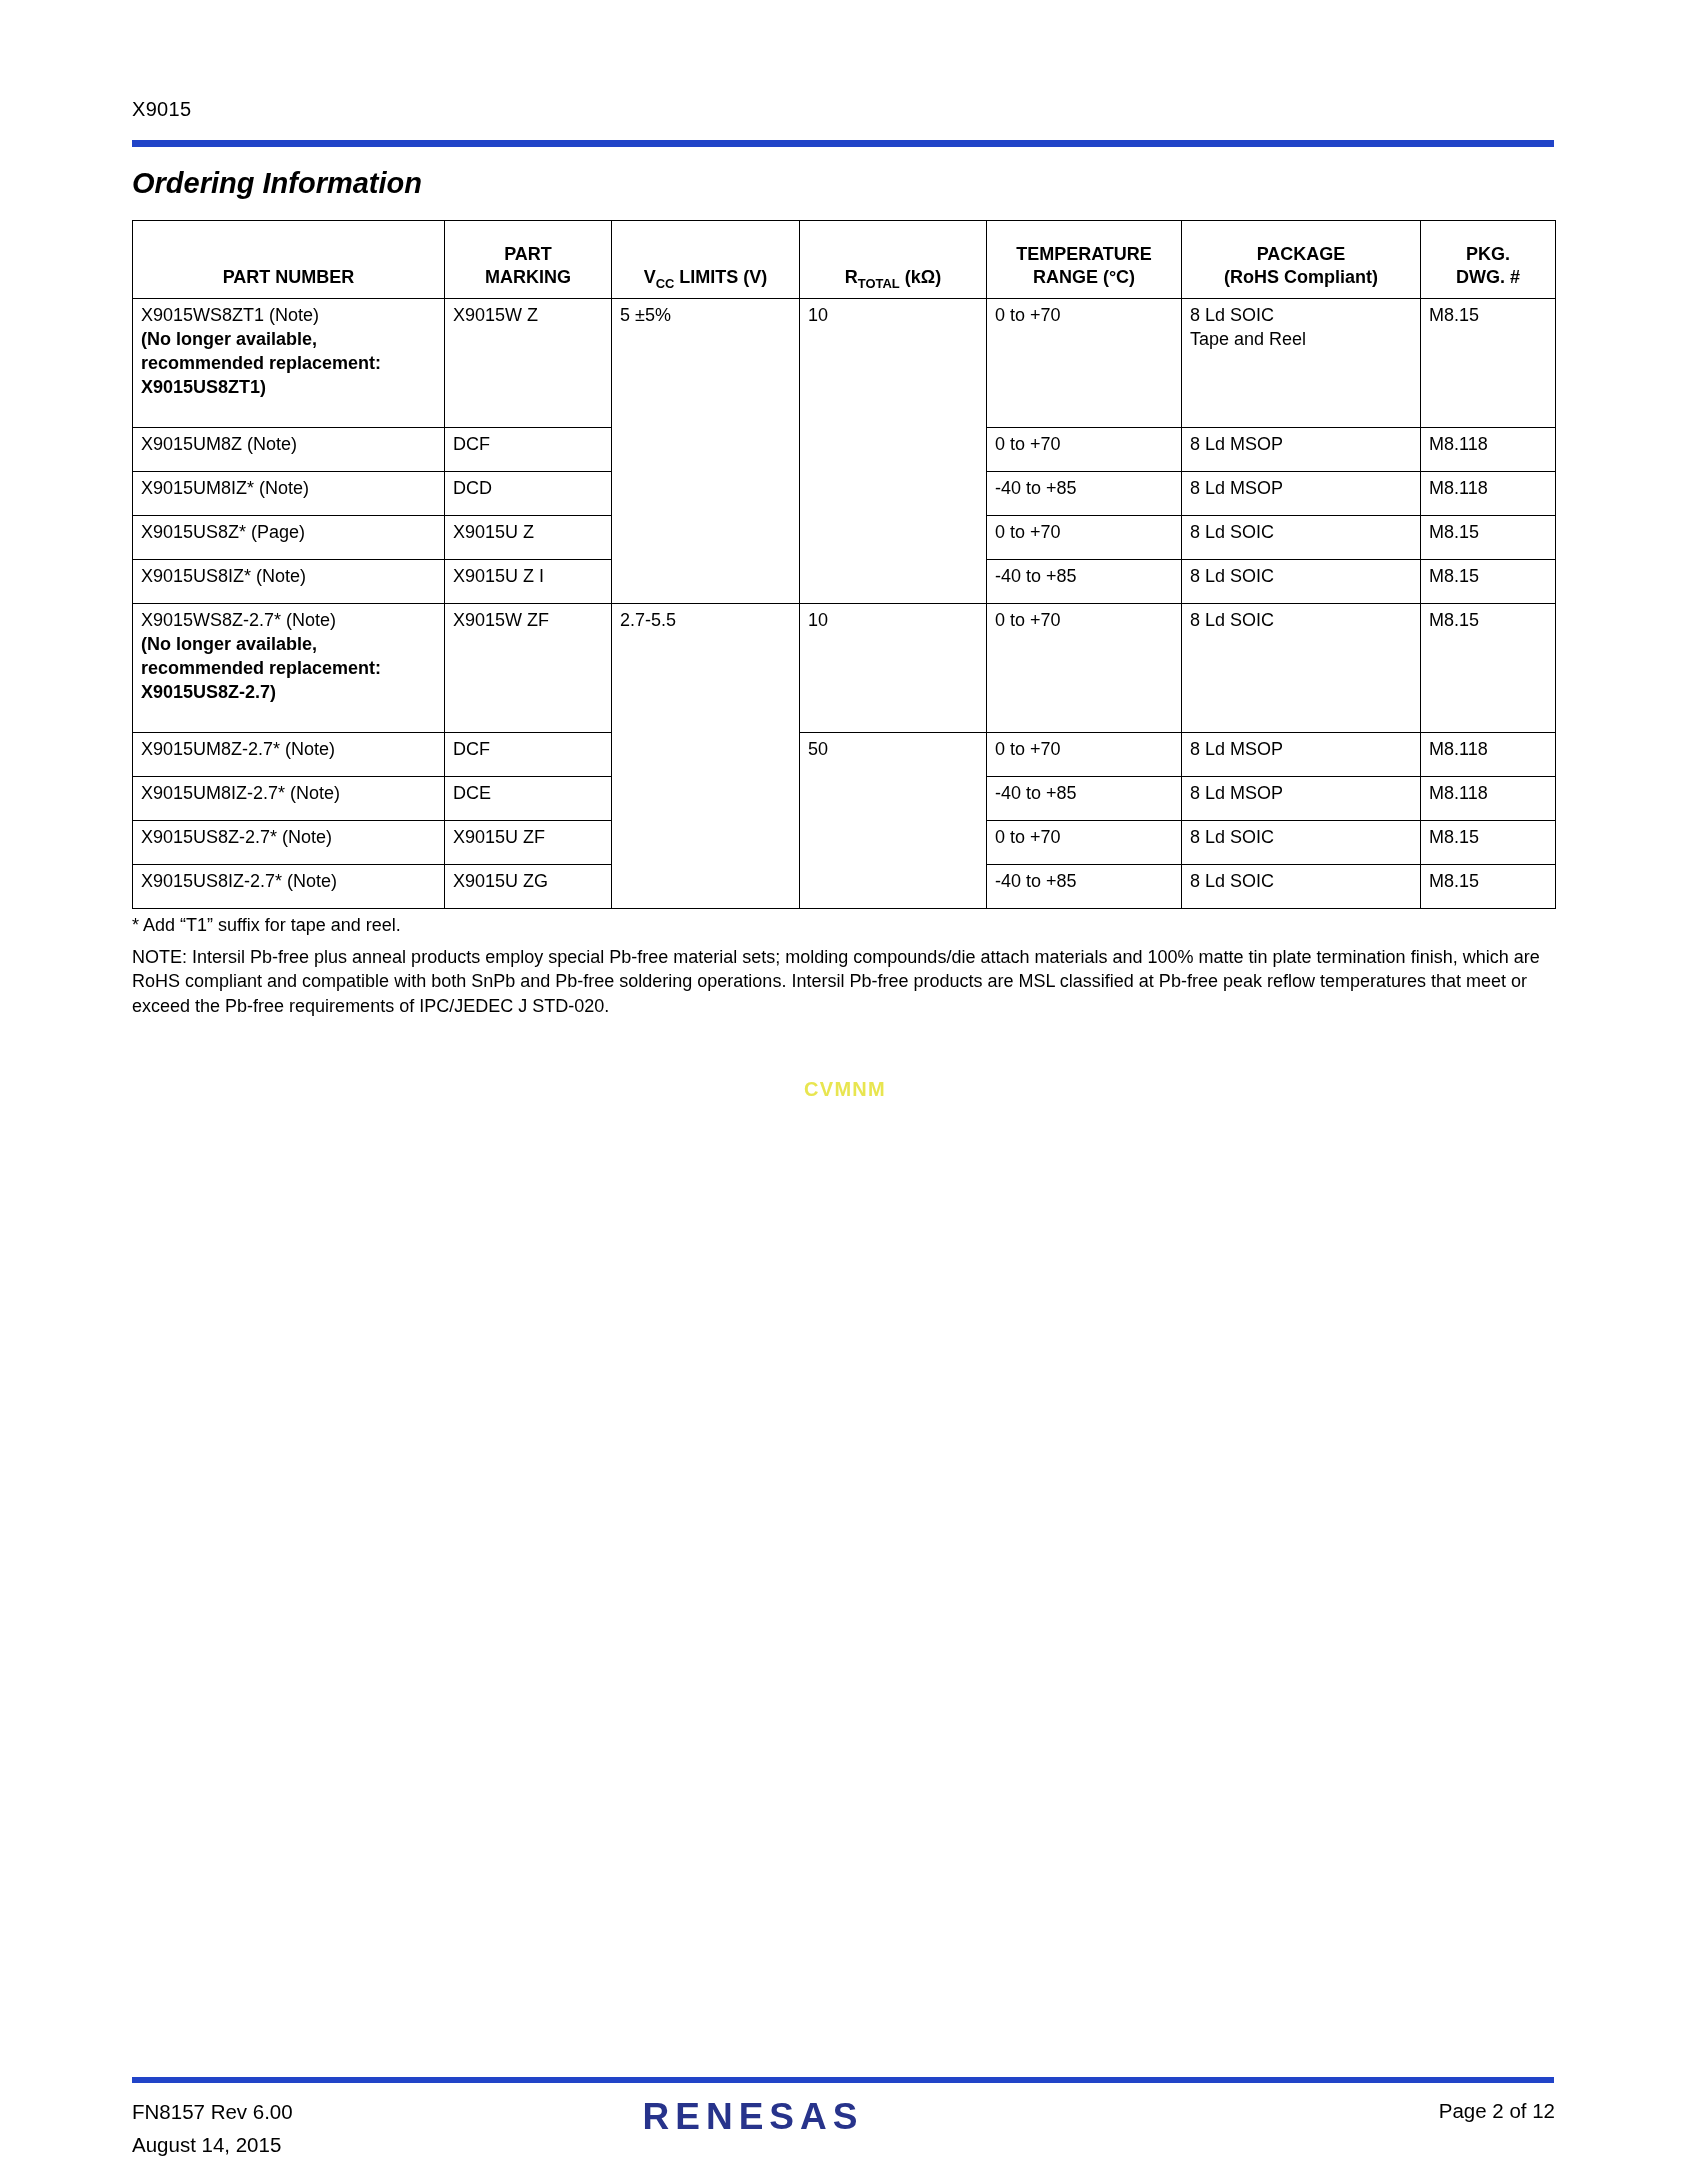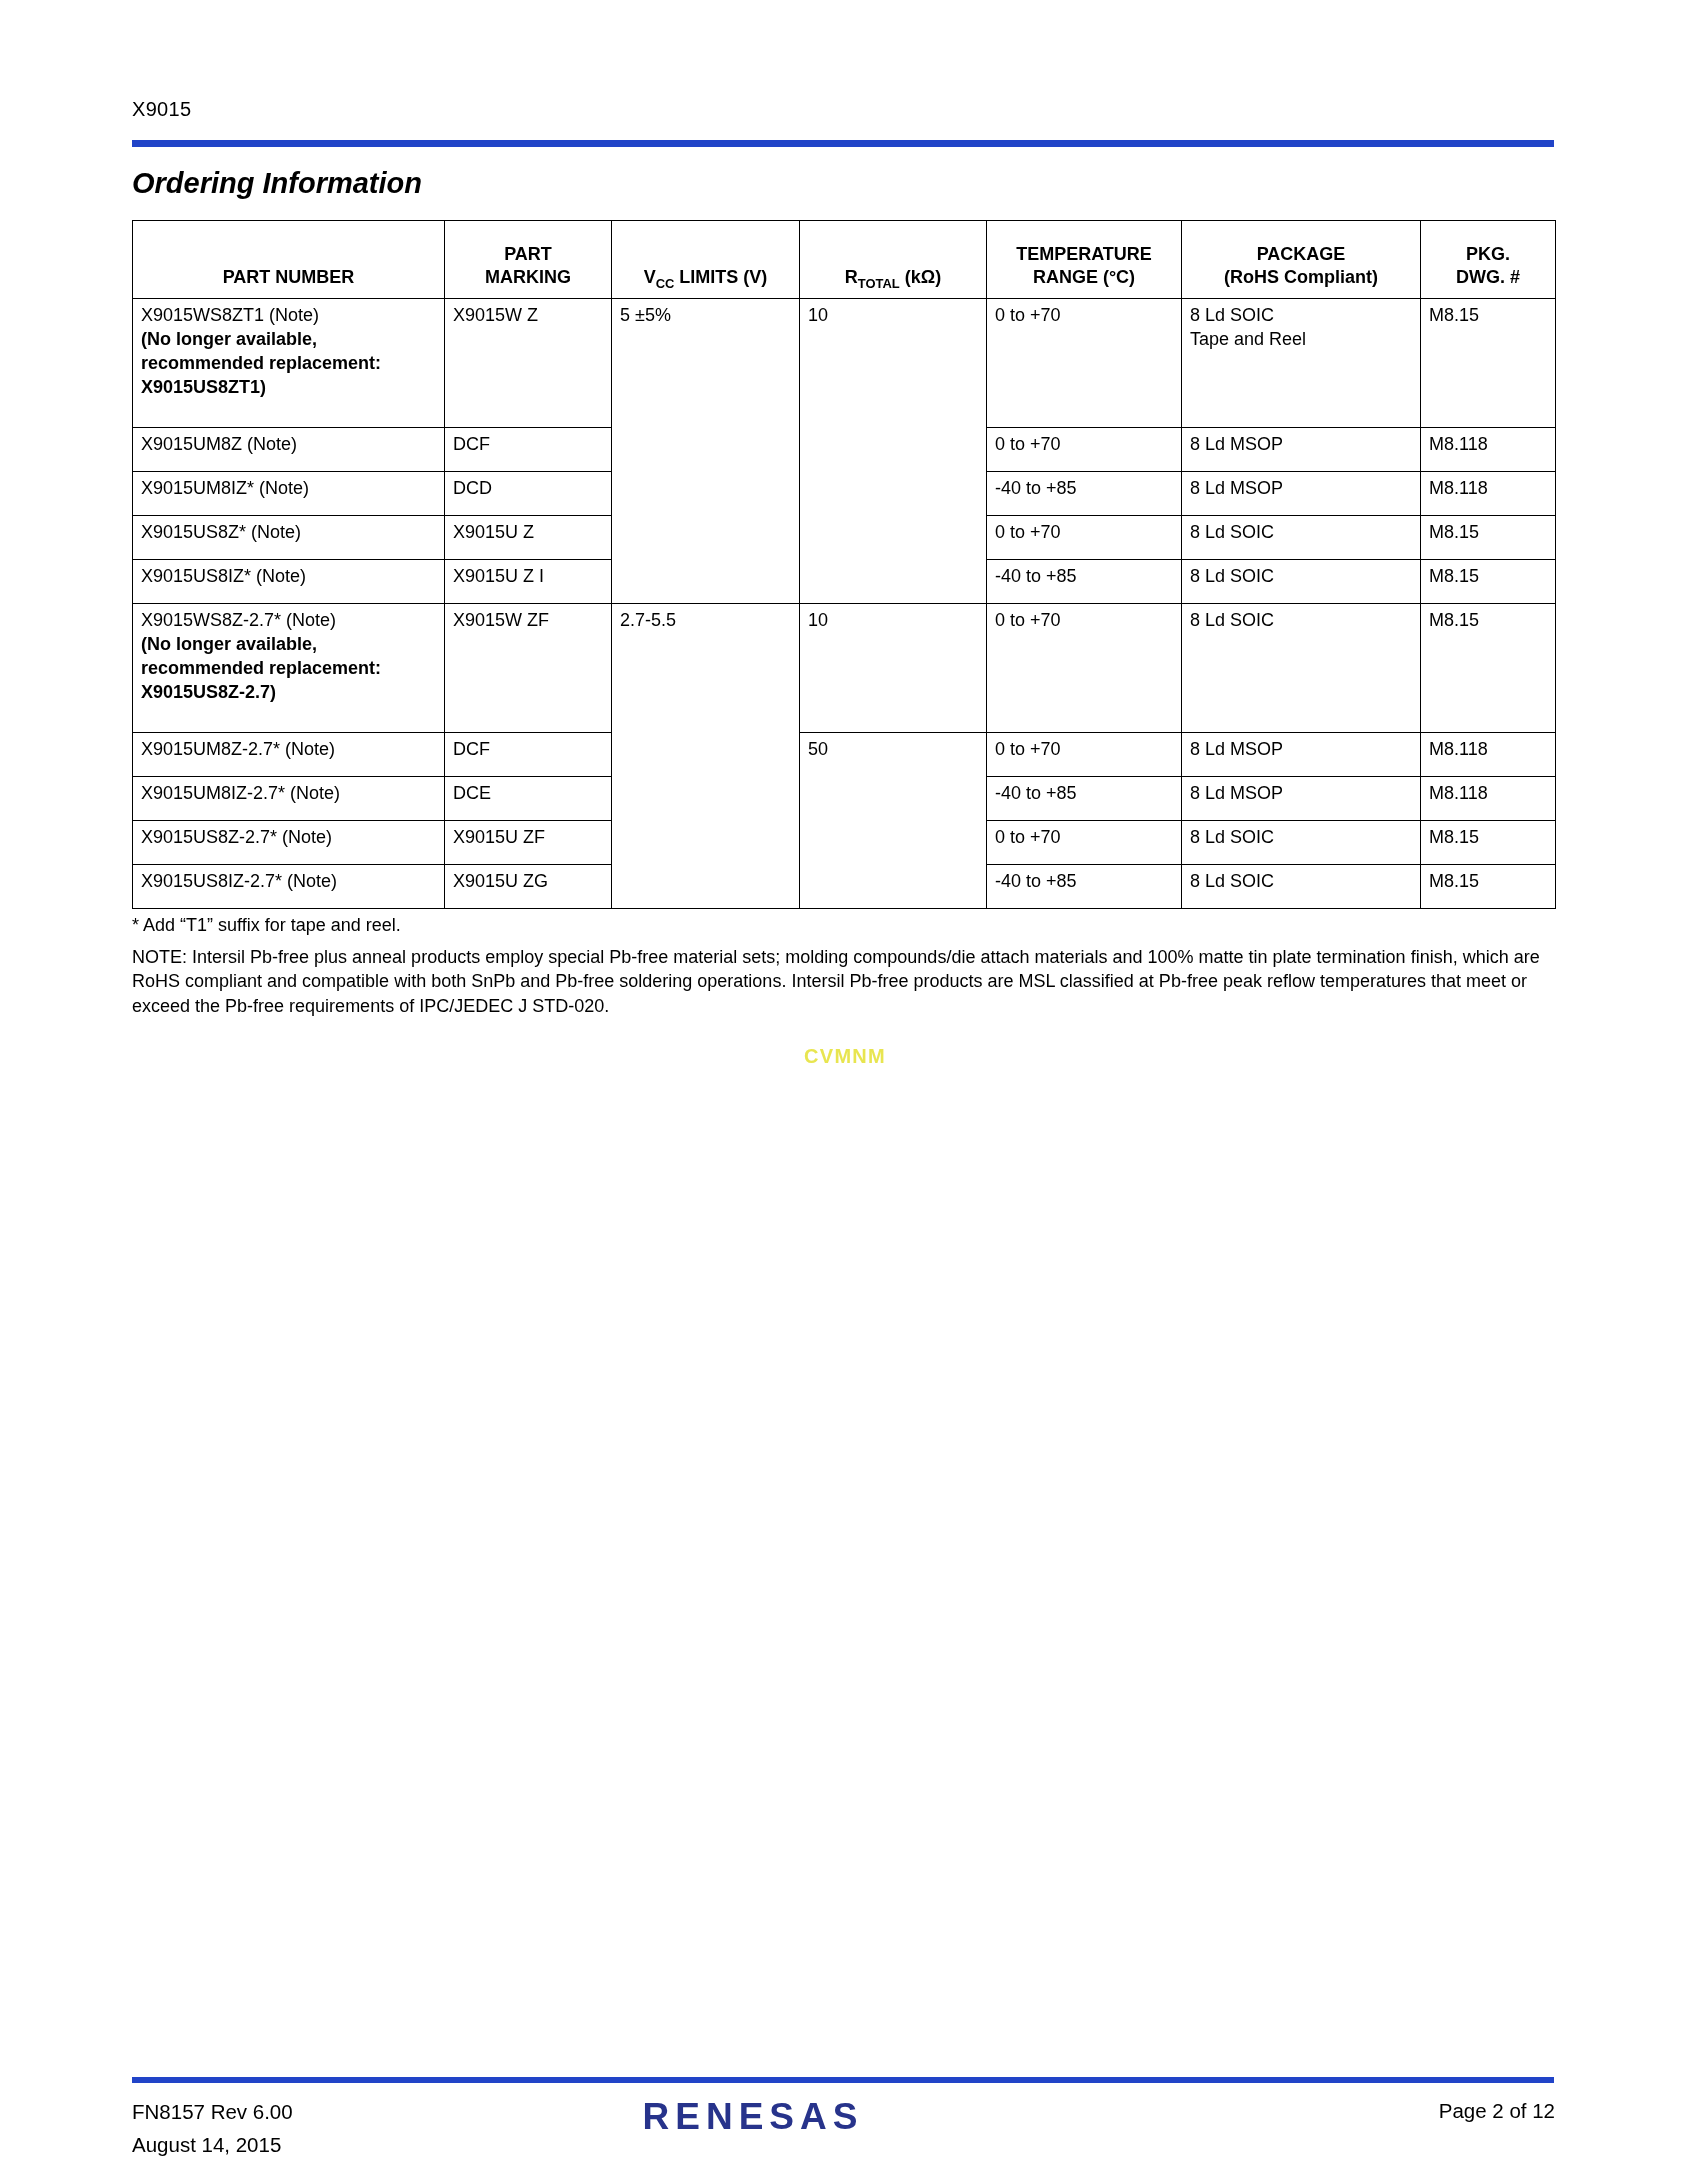--- a/index.html
+++ b/index.html
@@ -70,21 +70,21 @@
     font-size: 18px;
   }
   #note-paragraph {
     margin-top: 9.3px;
     font-size: 18px;
     line-height: 1.34;
     width: 1422px;
   }
 
   #watermark {
-    left: 804px; top: 1045px;
+    left: 804px; top: 1078px;
     color: #e6e33e;
     opacity: 0.9;
     font-size: 20px;
     font-weight: bold;
     letter-spacing: 1.3px;
   }
 
   #footer-left {
     left: 132px; top: 2096px;
     font-size: 20.5px;
@@ -174,21 +174,21 @@
         <td>M8.118</td>
       </tr>
       <tr class="h-small">
         <td>X9015UM8IZ* (Note)</td>
         <td>DCD</td>
         <td class="c">-40 to +85</td>
         <td>8 Ld MSOP</td>
         <td>M8.118</td>
       </tr>
       <tr class="h-small">
-        <td>X9015US8Z* (Note)</td>
+        <td>X9015US8Z* (Page)</td>
         <td>X9015U Z</td>
         <td class="c">0 to +70</td>
         <td>8 Ld SOIC</td>
         <td>M8.15</td>
       </tr>
       <tr class="h-small">
         <td>X9015US8IZ* (Note)</td>
         <td>X9015U Z I</td>
         <td class="c">-40 to +85</td>
         <td>8 Ld SOIC</td>

